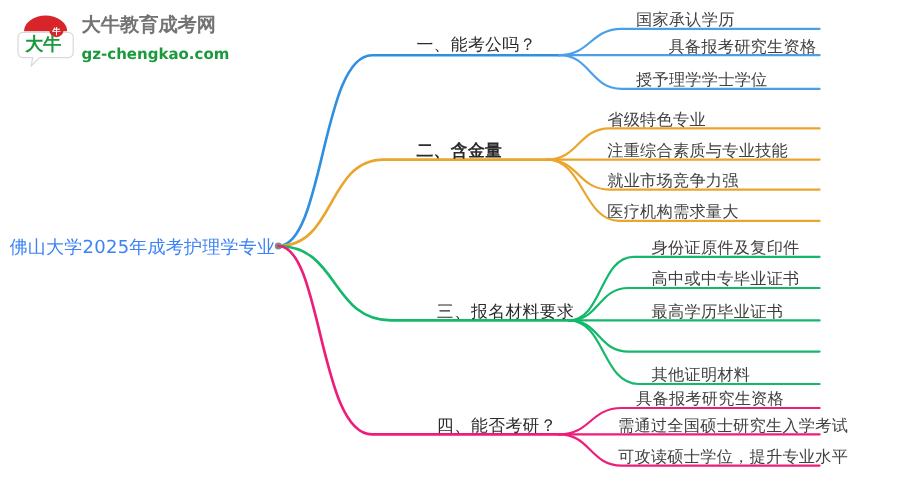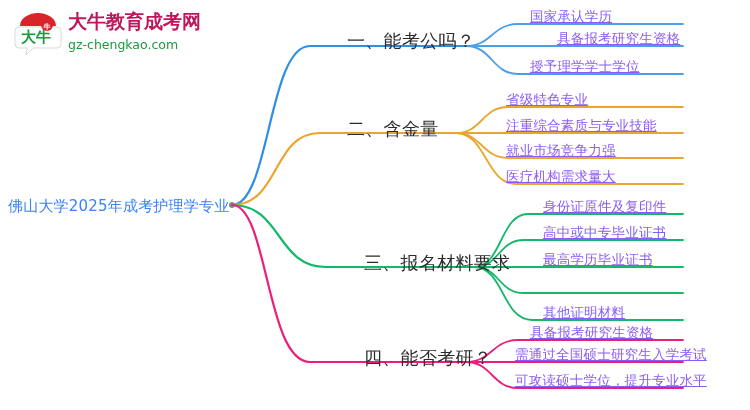--- a/index.html
+++ b/index.html
@@ -35,31 +35,31 @@
   }
   #logo-text-wrap {
     position: absolute;
     left: 54px;
     top: 3px;
     width: 136px;
     height: 46px;
   }
   .logo-cn {
     font-family: Liberation Sans, sans-serif;
-    font-size: 19px;
+    font-size: 16px;
     font-weight: bold;
-    color: #be185d;
+    color: #737373;
     letter-spacing: 0px;
     line-height: 22px;
     white-space: nowrap;
   }
   .logo-url {
     font-family: "DejaVu Sans", "Liberation Sans", sans-serif;
     font-size: 12.5px;
-    font-weight: normal;
+    font-weight: bold;
     color: #1a9a3c;
     line-height: 16px;
     margin-top: 4px;
     white-space: nowrap;
   }
 
   
   #wires {
     position: absolute;
     left: 0;
@@ -80,29 +80,28 @@
     font-family: "DejaVu Sans", "Liberation Sans", sans-serif;
   }
   #root-node {
     font-size: 15px;
     color: #3b82f6;
     left: 8px;
     top: 197px;
     letter-spacing: 0.2px;
   }
   .branch-node {
-    font-size: 18px;
+    font-size: 14px;
     color: #2b2b2b;
     letter-spacing: 0.3px;
   }
   .leaf-node {
     font-size: 13.5px;
-    color: #8b5cf6;
+    color: #404040;
     letter-spacing: 0.2px;
-    text-decoration: underline;
   }
 </style>
 </head>
 <body>
 
 <div id="canvas">
 
   <div id="logo">
     <svg id="logo-mark" viewBox="0 0 48 46">
       <path d="M6 16 A18 13 0 0 1 42 16 Z" fill="#d7252a"></path>
@@ -145,21 +144,21 @@
     <path class="wire" stroke="#ec1e79" stroke-width="1.8" d="M466,362 C492,362 492,388 518,388 L683,388"></path>
   </svg>
 
   <div class="node" id="root-node">佛山大学2025年成考护理学专业</div>
 
   <div class="node branch-node" style="left:347px; top:29px;">一、能考公吗？</div>
   <div class="node leaf-node" style="left:530px; top:8px;">国家承认学历</div>
   <div class="node leaf-node" style="left:557px; top:30px;">具备报考研究生资格</div>
   <div class="node leaf-node" style="left:530px; top:58px;">授予理学学士学位</div>
 
-  <div class="node branch-node" style="left:347px; top:117px;">二、含金量</div>
+  <div class="node branch-node" style="left:347px; top:117px;font-weight:bold;">二、含金量</div>
   <div class="node leaf-node" style="left:506px; top:91px;">省级特色专业</div>
   <div class="node leaf-node" style="left:506px; top:117px;">注重综合素质与专业技能</div>
   <div class="node leaf-node" style="left:506px; top:142px;">就业市场竞争力强</div>
   <div class="node leaf-node" style="left:506px; top:168px;">医疗机构需求量大</div>
 
   <div class="node branch-node" style="left:364px; top:251px;">三、报名材料要求</div>
   <div class="node leaf-node" style="left:543px; top:198px;text-align:center;">身份证原件及复印件</div>
   <div class="node leaf-node" style="left:543px; top:251px;">最高学历毕业证书</div>
   <div class="node leaf-node" style="left:543px; top:224px;">高中或中专毕业证书</div>
   <div class="node leaf-node" style="left:543px; top:304px;">其他证明材料</div>

